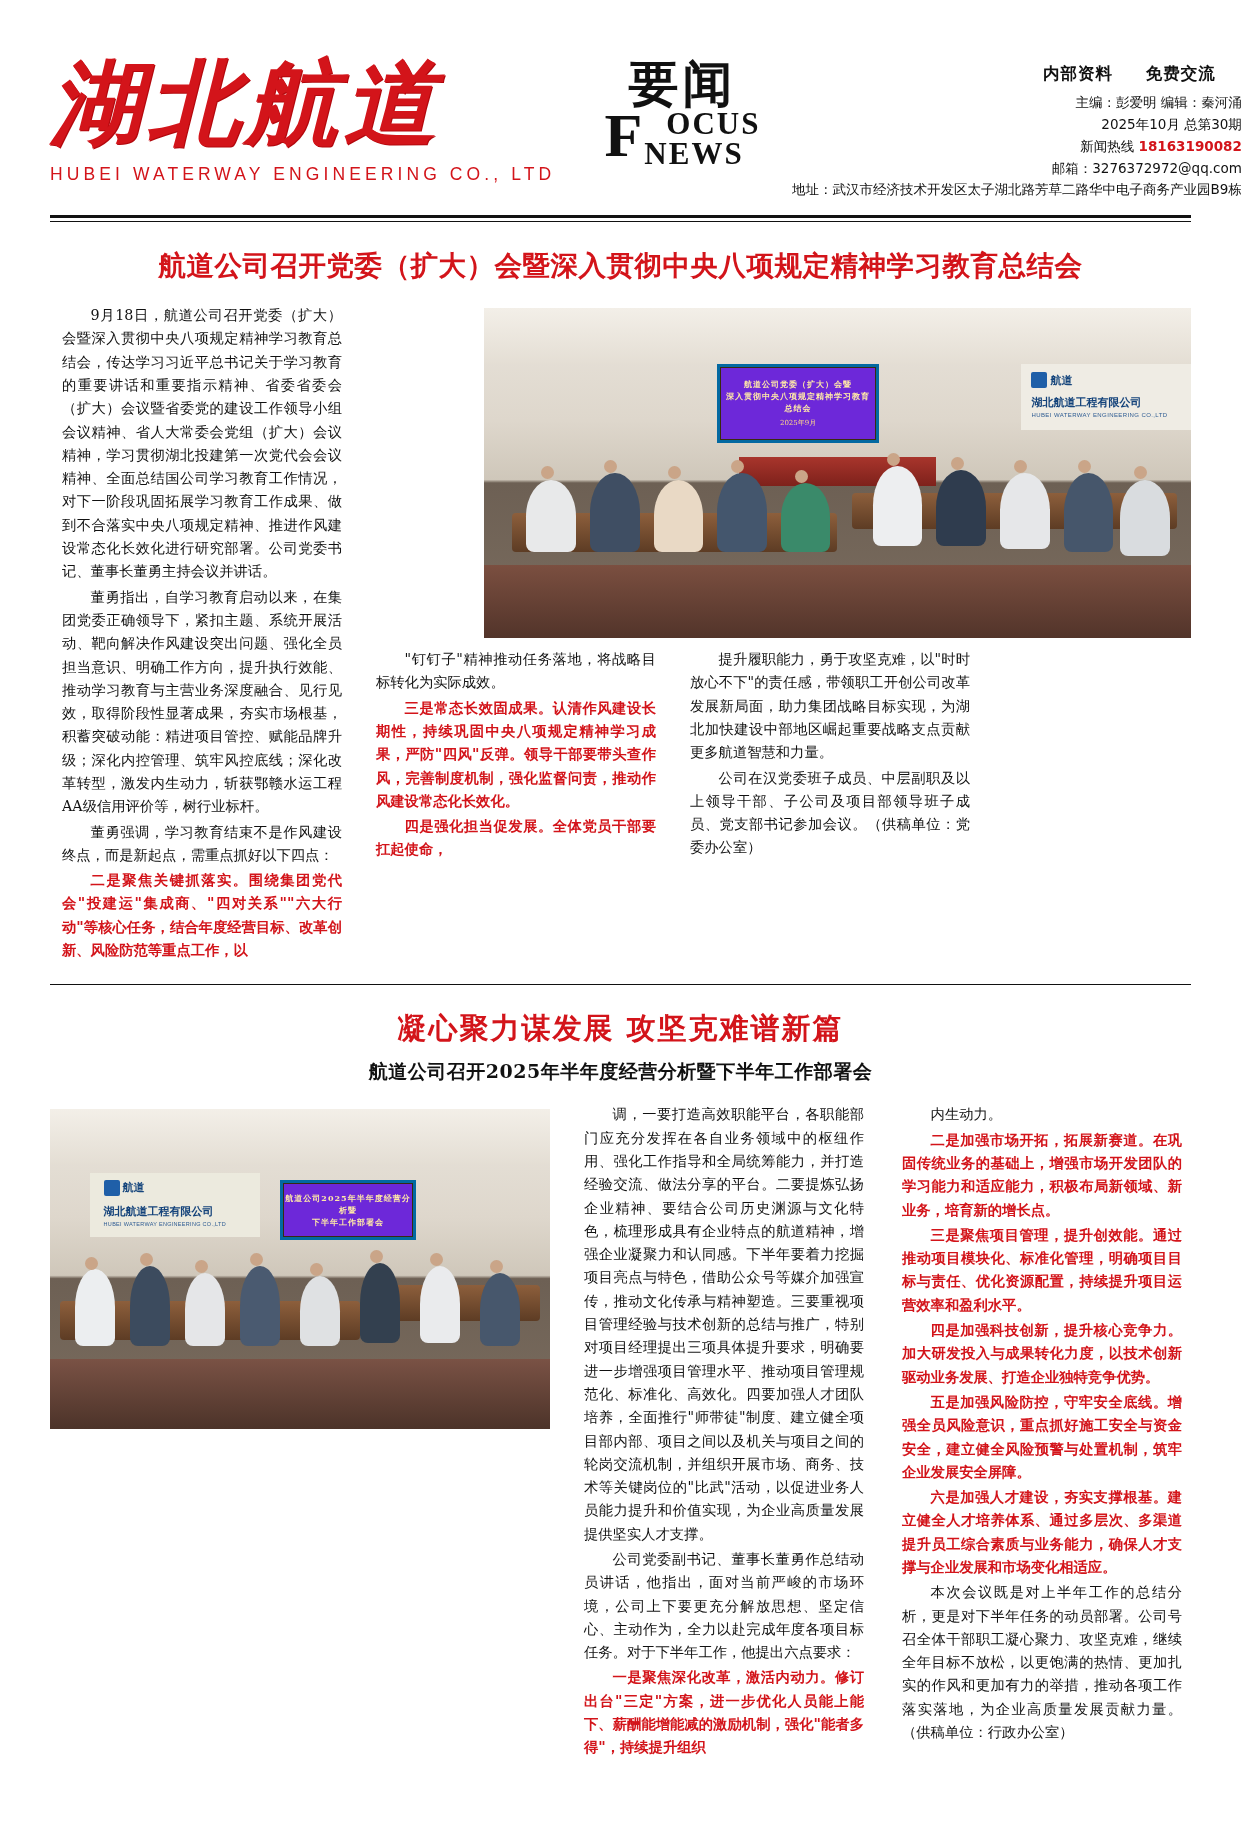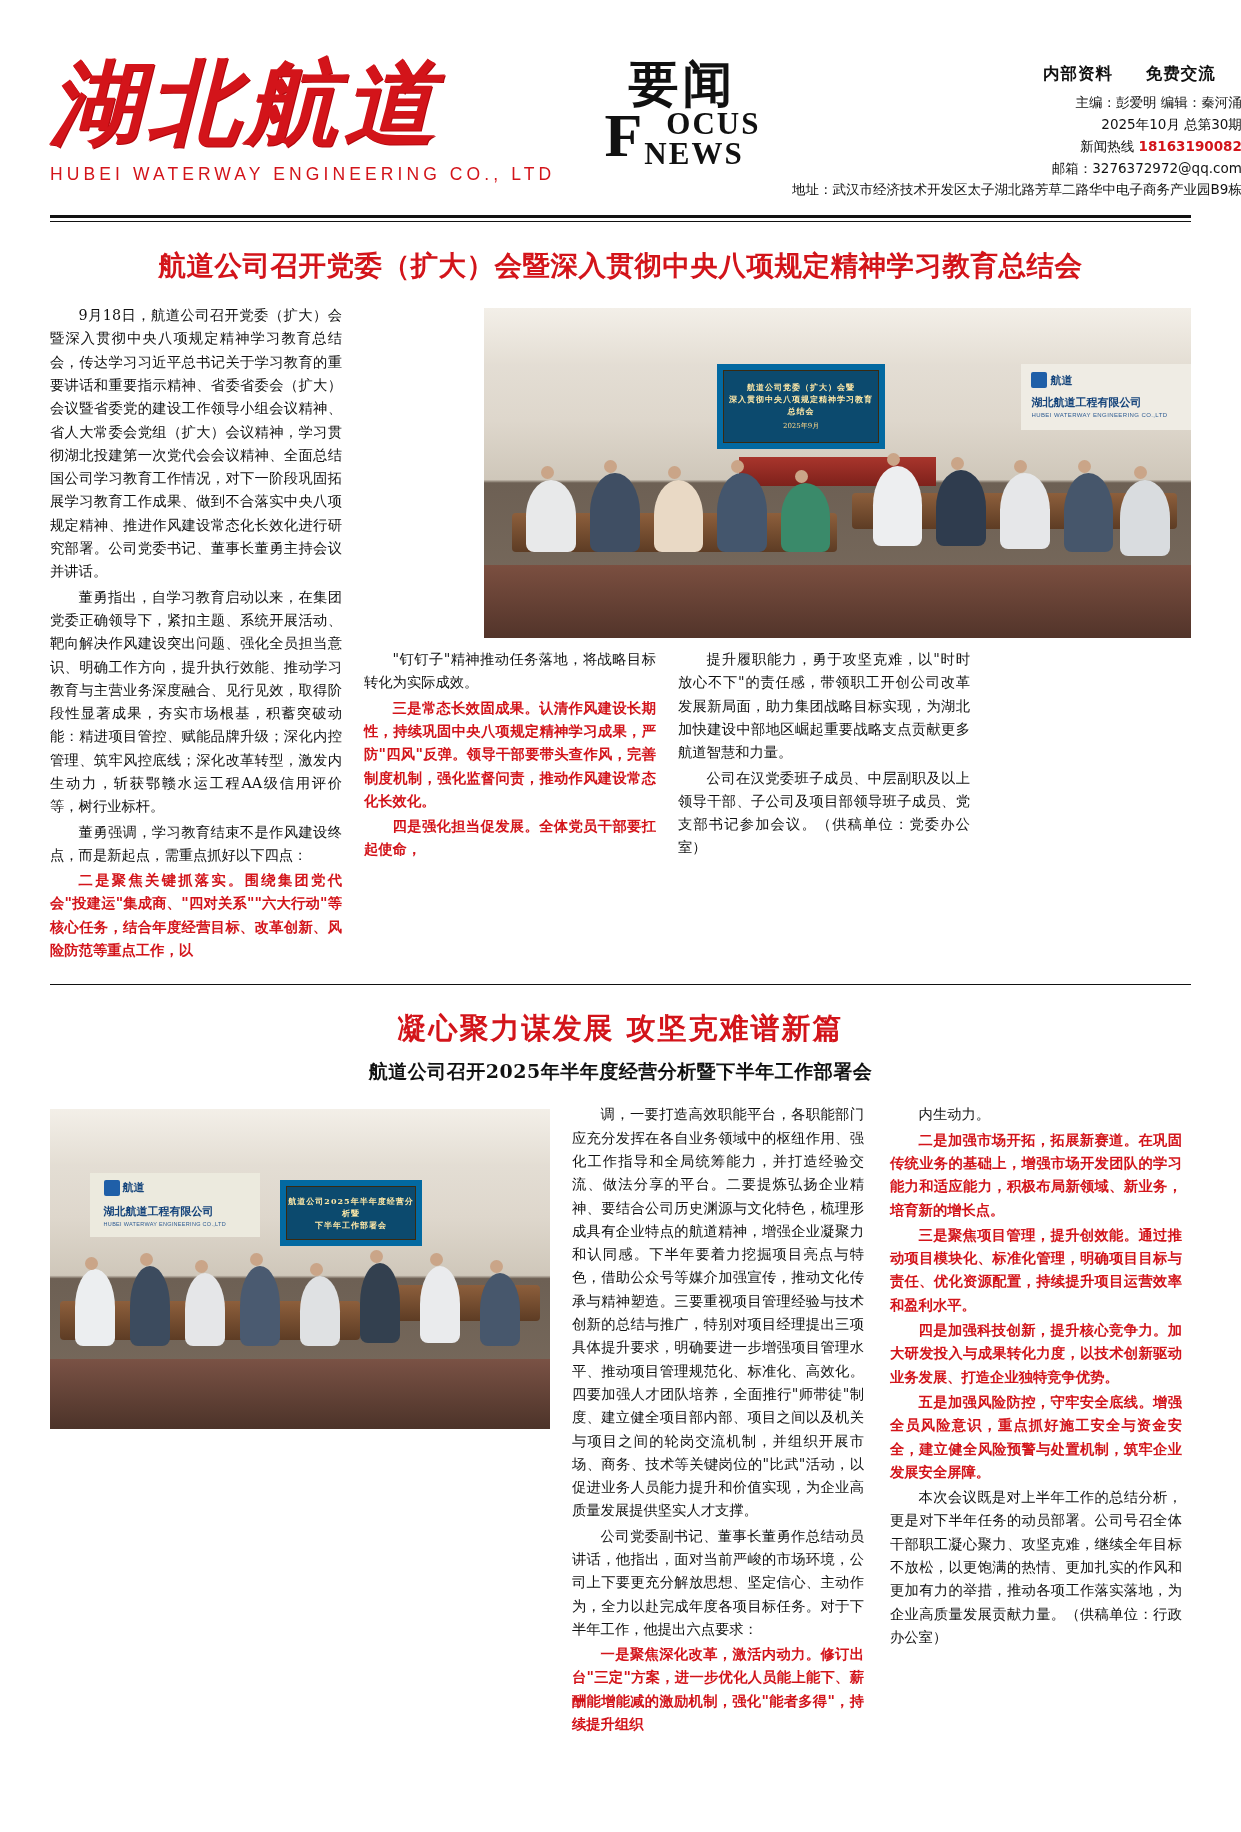--- a/index.html
+++ b/index.html
@@ -92,21 +92,21 @@
   .a1-left { width:292px; float:left; }
   .photo1 {
     float:right;
     width:707px;
     height:330px;
     margin:4px 0 10px 22px;
     position:relative;
     overflow:hidden;
     background:#b9c4cc;
   }
-  .p { font-size:14.3px; line-height:1.63; text-indent:2em; margin:0 0 2px 0; text-align:justify; font-family:"DejaVu Serif", serif; }
+  .p { font-size:14.3px; line-height:1.63; text-indent:2em; margin:0 0 2px 12px; text-align:justify; font-family:"DejaVu Serif", serif; }
   .rednum { color:#d3141a; font-weight:bold; }
 
   .a1-body { font-size:0; }
   .col { width:292px; display:inline-block; vertical-align:top; font-size:14.3px; }
   .col + .col { margin-left:22px; }
 
   
   .sep { margin:20px 50px 0 50px; border-top:1px solid #111; }
 
   
@@ -125,21 +125,21 @@
   .photo2 {
     float:left; width:500px; height:320px; margin:6px 22px 8px 0;
     position:relative; overflow:hidden; background:#aab6c0;
   }
 
   
   .rm-wall { position:absolute; left:0; top:0; right:0; bottom:0;
     background:linear-gradient(180deg,#e9e4dc 0%,#ded7cc 34%,#cfc7ba 52%,#6d6054 53%,#7b6d5f 100%); }
   .rm-ceiling { position:absolute; left:0; top:0; right:0; height:17%;
     background:linear-gradient(180deg,#f3efe8,#e4ded4); }
-  .rm-screen { position:absolute; background:#0c4a6e; border:6px solid #0369a1;
+  .rm-screen { position:absolute; background:#6d28d9; border:3px solid #0369a1;
     box-shadow:0 0 0 1px #3a2a10 inset; color:#ffe9a8; font-family:"DejaVu Serif",serif;
     display:flex; flex-direction:column; align-items:center; justify-content:center; text-align:center; }
   .rm-screen .l1 { font-size:8px; font-weight:bold; line-height:1.5; letter-spacing:1px; }
   .rm-screen .l2 { font-size:7px; margin-top:4px; color:#ffd98a; }
   .rm-bannerwall { position:absolute; background:#efece4; }
   .rm-logo { position:absolute; display:flex; align-items:center; }
   .rm-logo .mk { width:16px; height:16px; background:#1f5fa8; border-radius:2px; }
   .rm-logo .tx { font-size:11px; font-weight:bold; color:#15457c; margin-left:3px; font-family:"DejaVu Serif",serif;text-align:right;}
   .rm-table { position:absolute; background:linear-gradient(180deg,#8d5f3c,#5d3c24); border-radius:4px; }
   .rm-cloth { position:absolute; background:linear-gradient(180deg,#b9352c,#8e241d); }
@@ -311,19 +311,20 @@
         <p class="p">调，一要打造高效职能平台，各职能部门应充分发挥在各自业务领域中的枢纽作用、强化工作指导和全局统筹能力，并打造经验交流、做法分享的平台。二要提炼弘扬企业精神、要结合公司历史渊源与文化特色，梳理形成具有企业特点的航道精神，增强企业凝聚力和认同感。下半年要着力挖掘项目亮点与特色，借助公众号等媒介加强宣传，推动文化传承与精神塑造。三要重视项目管理经验与技术创新的总结与推广，特别对项目经理提出三项具体提升要求，明确要进一步增强项目管理水平、推动项目管理规范化、标准化、高效化。四要加强人才团队培养，全面推行"师带徒"制度、建立健全项目部内部、项目之间以及机关与项目之间的轮岗交流机制，并组织开展市场、商务、技术等关键岗位的"比武"活动，以促进业务人员能力提升和价值实现，为企业高质量发展提供坚实人才支撑。</p>
         <p class="p">公司党委副书记、董事长董勇作总结动员讲话，他指出，面对当前严峻的市场环境，公司上下要更充分解放思想、坚定信心、主动作为，全力以赴完成年度各项目标任务。对于下半年工作，他提出六点要求：</p>
         <p class="p rednum">一是聚焦深化改革，激活内动力。修订出台"三定"方案，进一步优化人员能上能下、薪酬能增能减的激励机制，强化"能者多得"，持续提升组织</p>
       </div>
       <div class="col2">
         <p class="p">内生动力。</p>
         <p class="p rednum">二是加强市场开拓，拓展新赛道。在巩固传统业务的基础上，增强市场开发团队的学习能力和适应能力，积极布局新领域、新业务，培育新的增长点。</p>
         <p class="p rednum">三是聚焦项目管理，提升创效能。通过推动项目模块化、标准化管理，明确项目目标与责任、优化资源配置，持续提升项目运营效率和盈利水平。</p>
         <p class="p rednum">四是加强科技创新，提升核心竞争力。加大研发投入与成果转化力度，以技术创新驱动业务发展、打造企业独特竞争优势。</p>
         <p class="p rednum">五是加强风险防控，守牢安全底线。增强全员风险意识，重点抓好施工安全与资金安全，建立健全风险预警与处置机制，筑牢企业发展安全屏障。</p>
+        <p class="p rednum">六是加强人才建设，夯实支撑根基。建立健全人才培养体系、通过多层次、多渠道提升员工综合素质与业务能力，确保人才支撑与企业发展和市场变化相适应。</p>
         <p class="p">本次会议既是对上半年工作的总结分析，更是对下半年任务的动员部署。公司号召全体干部职工凝心聚力、攻坚克难，继续全年目标不放松，以更饱满的热情、更加扎实的作风和更加有力的举措，推动各项工作落实落地，为企业高质量发展贡献力量。（供稿单位：行政办公室）</p>
       </div>
     </div>
 
   </div>
 
 </div>
 
 </body></html>

